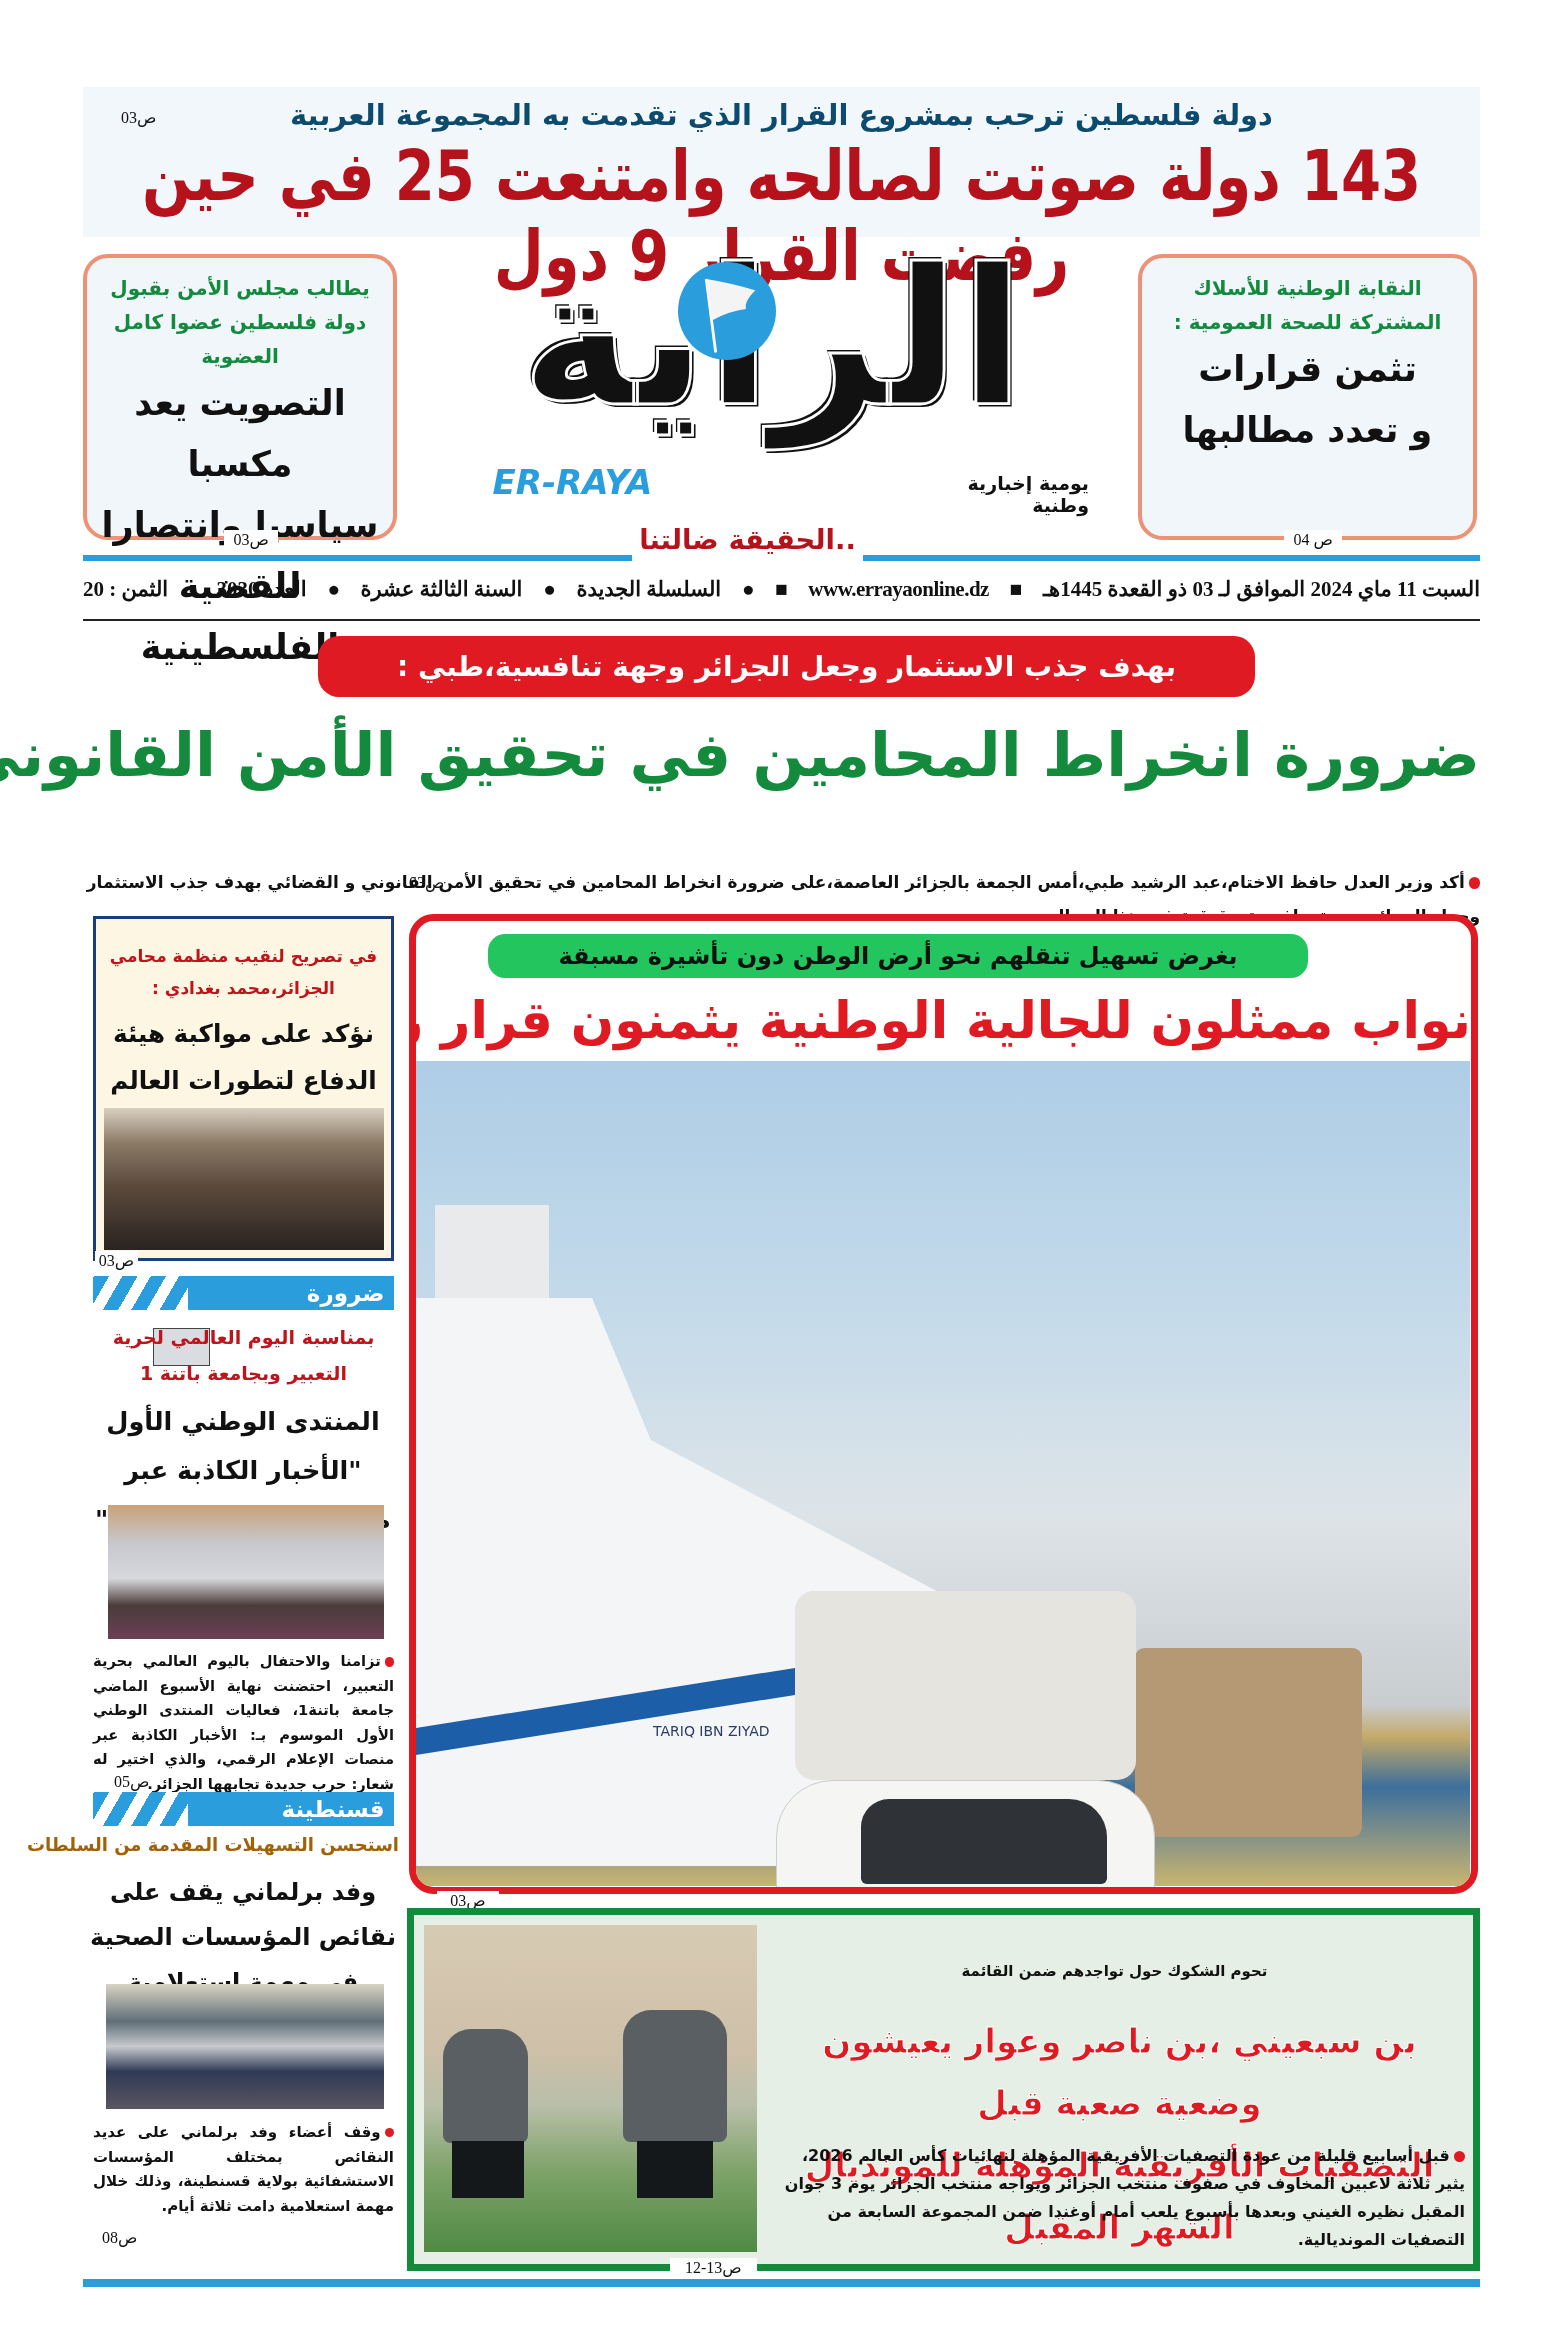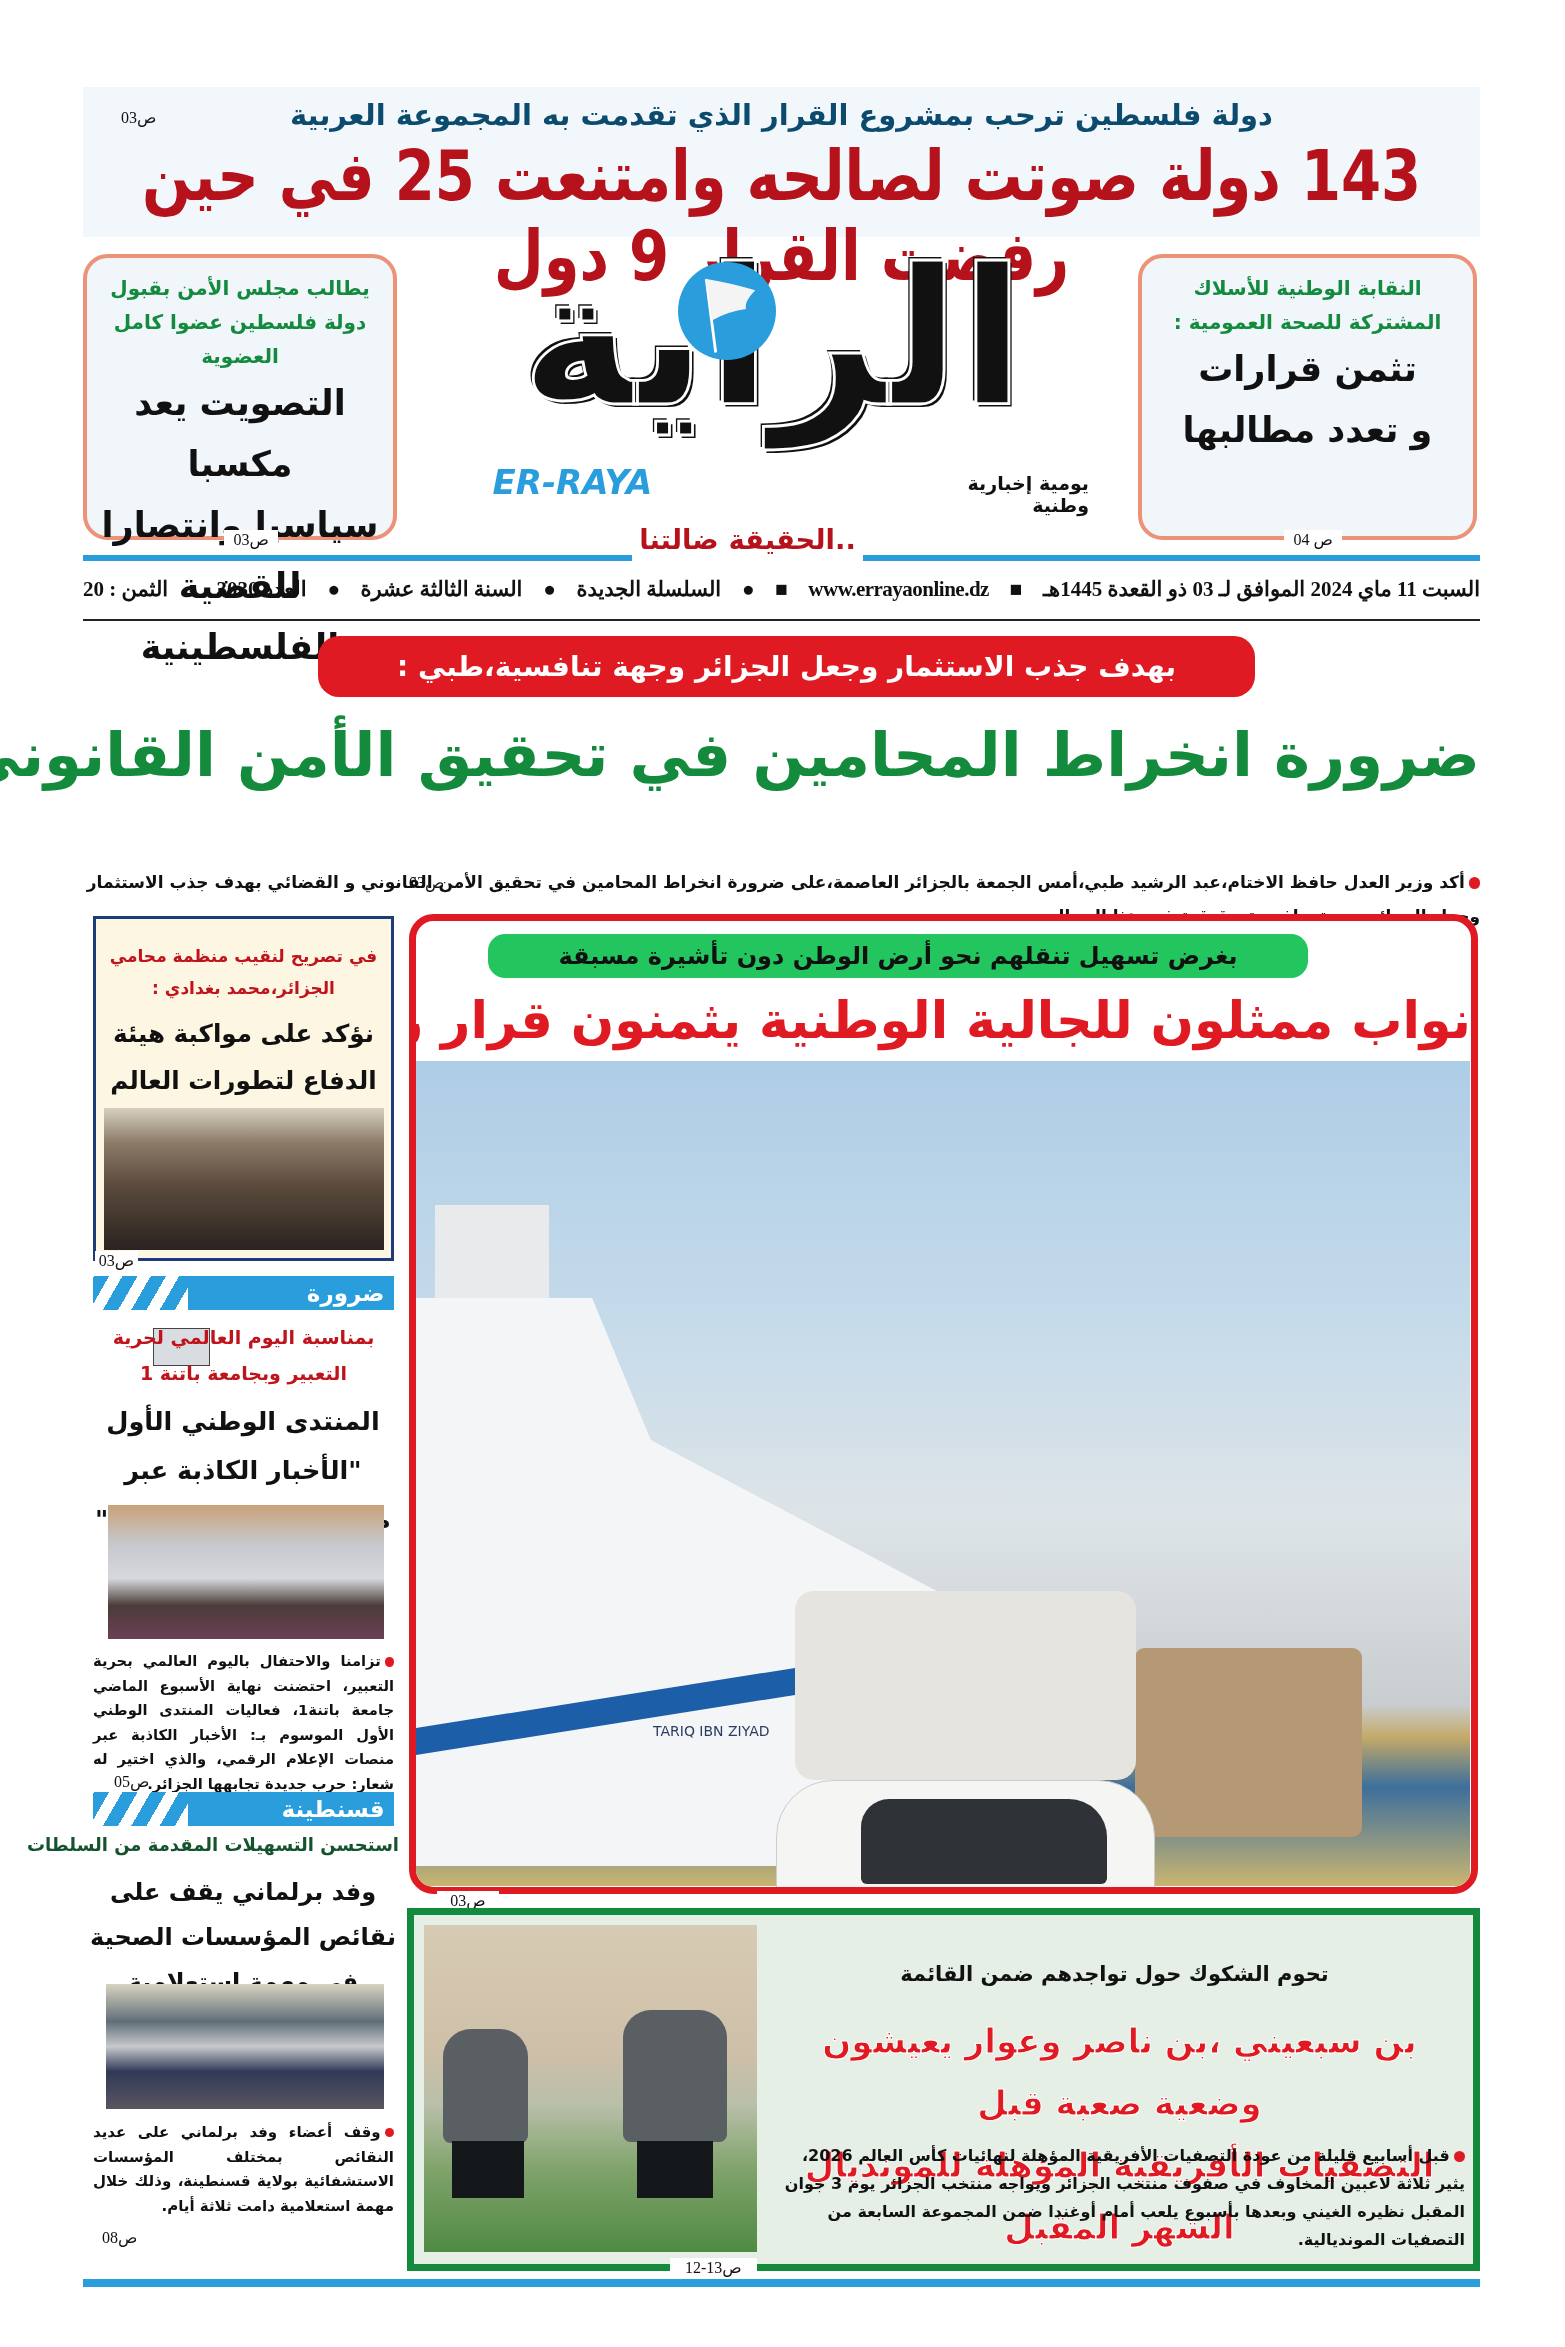--- a/index.html
+++ b/index.html
@@ -56,21 +56,21 @@
   .section-bar .label { position: absolute; right: 9.5px; top: 0; color: #fff; font-size: 23px; font-weight: bold; line-height: 34px; }
   #batna-bar { left: 93px; top: 1276px; width: 301px; }
   #batna-kicker { left: 93px; top: 1319px; width: 301px; color: #c0141c; font-size: 19px; font-weight: bold; line-height: 36px; text-align: center; }
   #batna-head { left: 87px; top: 1397px; width: 312px; color: #111; font-size: 25.6px; font-weight: bold; line-height: 49px; text-align: center; letter-spacing: -0.9px; }
   #batna-photo { left: 108px; top: 1505px; width: 276px; height: 134px; background: linear-gradient(180deg, #c9a27a 0%, #c7c9cf 30%, #d6d8dc 55%, #4b3c3a 75%, #6b3f55 100%); }
   #batna-body { left: 93px; top: 1649px; width: 301px; font-size: 14.7px; font-weight: bold; line-height: 24.6px; text-align: justify; color: #111; }
   #batna-body .bullet { display: inline-block; width: 9.5px; height: 9.5px; border-radius: 50%; background: #e01a22; vertical-align: middle; margin-left: 3.8px; }
   #batna-pg { left: 114px; top: 1772px; }
 
   #const-bar { left: 93px; top: 1792px; width: 301px; }
-  #const-kicker { left: 87px; top: 1834px; width: 312px; color: #14532d; font-size: 18px; font-weight: bold; text-align: center; white-space: nowrap; }
+  #const-kicker { left: 87px; top: 1834px; width: 312px; color: #a16207; font-size: 18px; font-weight: bold; text-align: center; white-space: nowrap; }
   #const-head { left: 87px; top: 1870px; width: 312px; color: #111; font-size: 24px; font-weight: bold; line-height: 45px; text-align: center; letter-spacing: -0.9px; }
   #const-photo { left: 106px; top: 1984px; width: 278px; height: 125px; background: linear-gradient(180deg, #d9d3c2 0%, #5f6f78 30%, #c7c9cc 50%, #2f3a57 70%, #5a5560 100%); }
   #const-body { left: 93px; top: 2120px; width: 301px; font-size: 15px; font-weight: bold; line-height: 24.6px; text-align: justify; color: #111; }
   #const-body .bullet { display: inline-block; width: 9.5px; height: 9.5px; border-radius: 50%; background: #e01a22; vertical-align: middle; margin-left: 3.8px; }
   #const-pg { left: 102px; top: 2228px; }
 
   
   #feature { left: 409px; top: 914px; width: 1069px; height: 980px; border: 7.6px solid #e01a22; border-radius: 24.6px; background: #fff; overflow: hidden; }
   #feature-kicker-wrap { left: 72px; top: 13.2px; width: 820px; height: 44px; background: #22c55e; border-radius: 17px; }
   #feature-kicker { left: 0; right: 0; top: 0; line-height: 44px; text-align: center; font-size: 24px; font-weight: bold; color: #111; }
@@ -83,21 +83,21 @@
   #van { left: 360px; top: 719px; width: 379px; height: 237px; background: #f5f5f3; border-radius: 57px 57px 19px 19px; border: 1.9px solid #ccc; }
   #van-window { left: 445px; top: 738px; width: 246px; height: 85px; background: #2f3338; border-radius: 28px 38px 5.7px 5.7px; }
   #van-cargo { left: 379px; top: 530px; width: 341px; height: 189px; background: #e6e4de; border-radius: 19px; }
   #trailer-cargo { left: 719px; top: 587px; width: 227px; height: 189px; background: #b59874; border-radius: 9.5px; }
 
   
   #sports { left: 407px; top: 1908px; width: 1073px; height: 363px; border: 7.6px solid #148a3c; background: #e6efe6; }
   #sports-photo { left: 9.5px; top: 9.5px; width: 333px; height: 327px; background: linear-gradient(180deg, #d8cbb3 0%, #cdbfa8 40%, #b9bfa9 55%, #7fa36a 75%, #4f8a44 100%); }
   .player { position: absolute; background: #5a5f63; border-radius: 28px 28px 7.6px 7.6px; }
   .player-shorts { position: absolute; background: #15181a; }
-  #sports-kicker { left: 360px; top: 47px; width: 681px; text-align: center; font-size: 21px; font-weight: bold; color: #111; }
+  #sports-kicker { left: 360px; top: 47px; width: 681px; text-align: center; font-size: 15px; font-weight: bold; color: #111; }
   #sports-headline { left: 360px; top: 95px; width: 691px; text-align: center; font-size: 34px; font-weight: bold; color: #e01a22; line-height: 62px; letter-spacing: -0.9px; -webkit-text-stroke: 0.9px #fff; }
   #sports-body { left: 360px; top: 227px; width: 691px; font-size: 16px; font-weight: bold; color: #111; line-height: 28px; text-align: right; }
   #sports-body .bullet { display: inline-block; width: 11.4px; height: 11.4px; border-radius: 50%; background: #e01a22; vertical-align: middle; margin-left: 3.8px; }
   #sports-pg { left: 256px; bottom: -13.2px; background: #fff; padding: 0 15px; }
 
   #bottom-rule { left: 83px; top: 2279px; width: 1397px; height: 7.6px; background: #2a9ddc; }
 </style>
 </head>
 <body>
 

